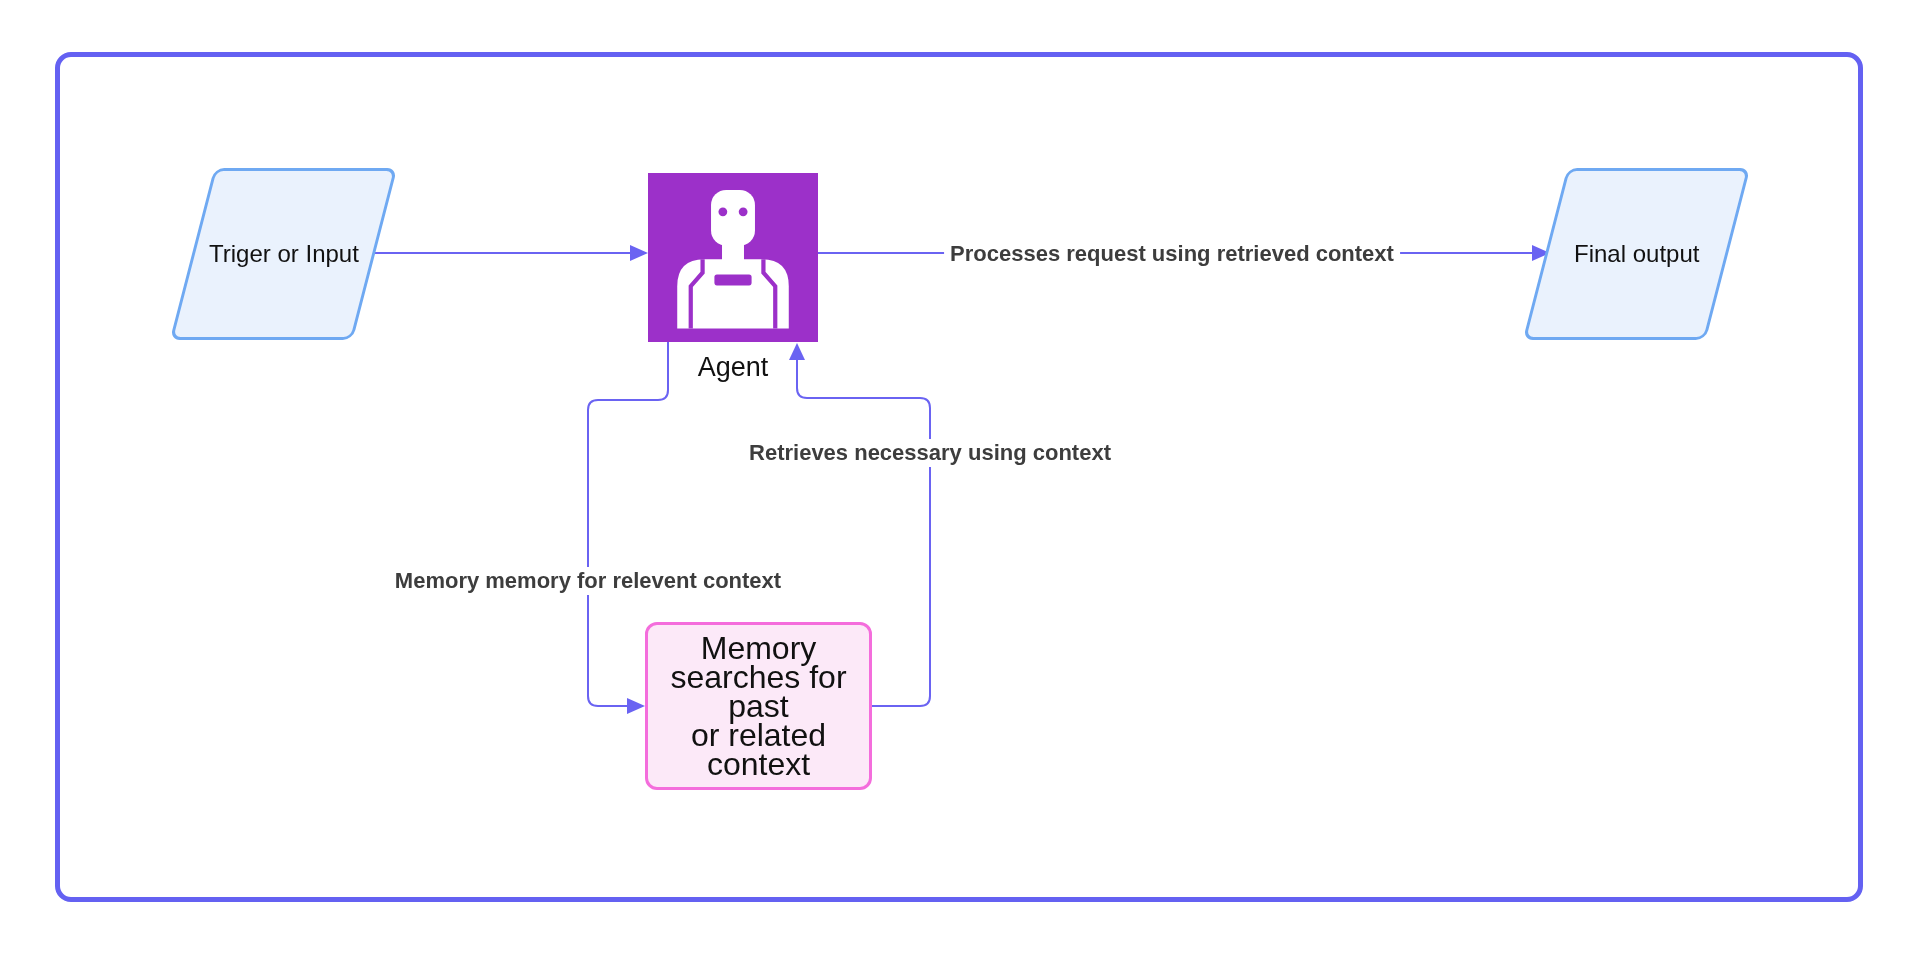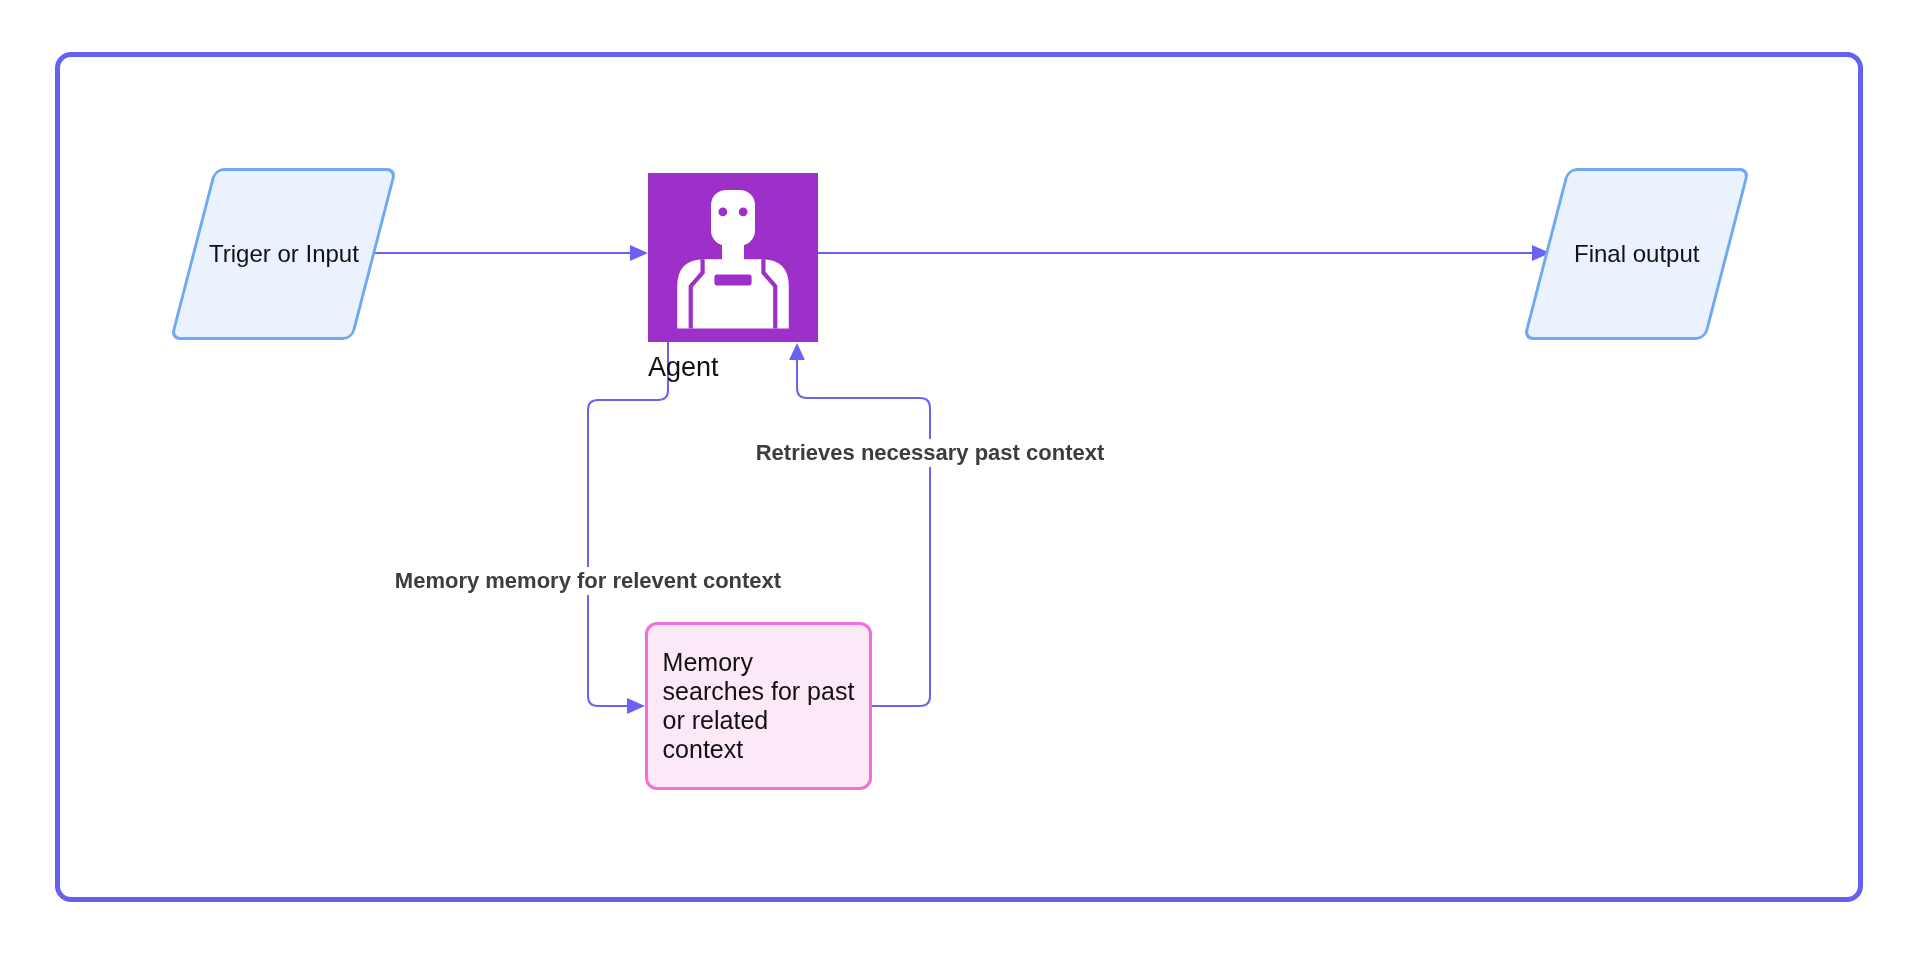--- a/index.html
+++ b/index.html
@@ -57,37 +57,38 @@
     background: var(--agent-fill, #9c30c9);
   }
   .agent-box svg { display: block; width: 100%; height: 100%; }
   .robot-white { fill: var(--agent-icon, #fff); }
   .robot-accent { fill: var(--agent-fill, #9c30c9); }
   .robot-accent-stroke { fill: none; stroke: var(--agent-fill, #9c30c9); stroke-width: 2.5; }
   .agent-label {
     position: absolute;
     left: 648px; top: 352px;
     width: 170px;
-    text-align: left;
+    text-align: center;
     font-size: 27px;
     color: var(--node-text, #111);
   }
   .memory-node {
     position: absolute;
     left: 645px; top: 622px;
     width: 227px; height: 168px;
     background: var(--memory-fill, #fce9f8);
     border: 3px solid var(--memory-border, #f46ddc);
     border-radius: 12px;
     box-sizing: border-box;
     display: flex; align-items: center; justify-content: center;
   }
   .memory-node .memory-text {
-    font-size: 25px;
+    font-size: 32px;
     line-height: 29px;
+    text-align: center;
     color: var(--node-text, #111);
     white-space: pre-line;
   }
   .edge-label {
     position: absolute;
     transform: translate(-50%, -50%);
     font-size: 22px;
     font-weight: 700;
     color: var(--edge-label-text, #3d3d3d);
     background: var(--background, #fff);
@@ -150,16 +151,17 @@
     <span class="io-text">Final output</span>
   </div>
 
   <div class="memory-node">
     <span class="memory-text">Memory
 searches for past
 or related
 context</span>
   </div>
 
+  <div class="edge-label label-process">Processes request using retrieved context</div>
   <div class="edge-label label-query">Memory memory for relevent context</div>
-  <div class="edge-label label-retrieve">Retrieves necessary past context</div>
+  <div class="edge-label label-retrieve">Retrieves necessary using context</div>
 
 </div>
 
 </body></html>

